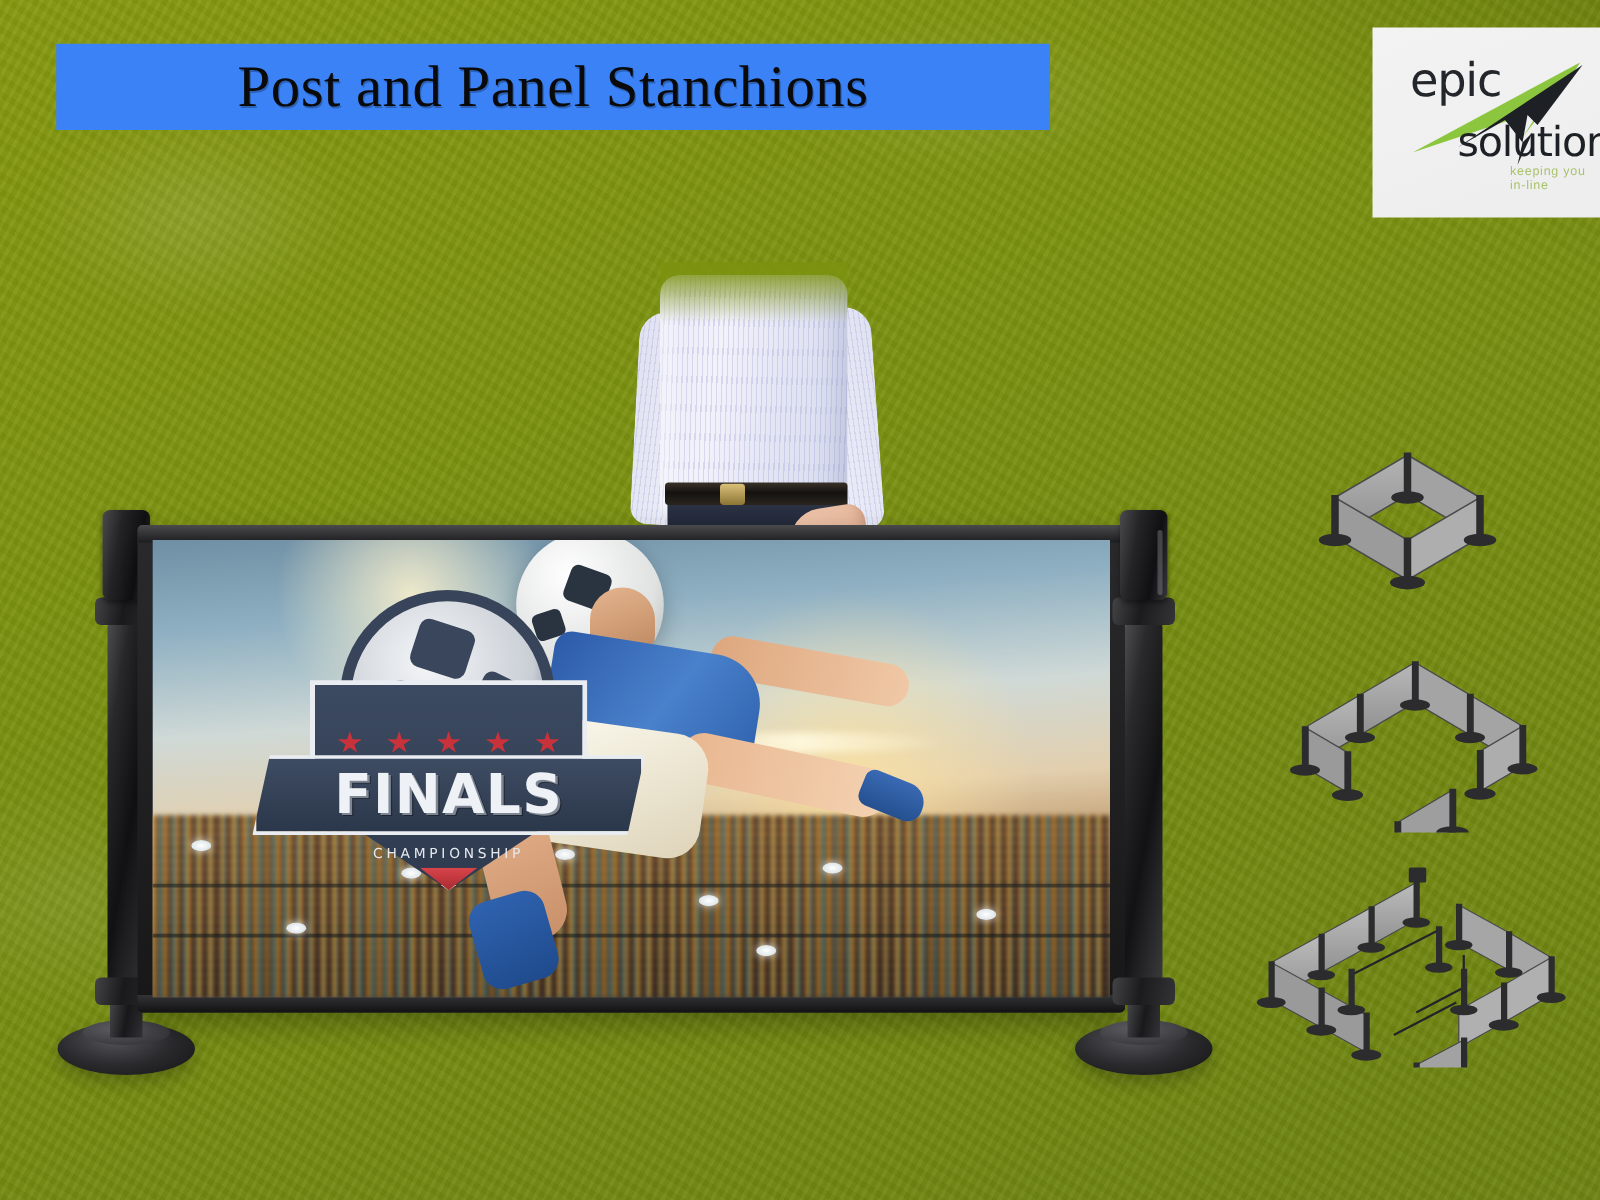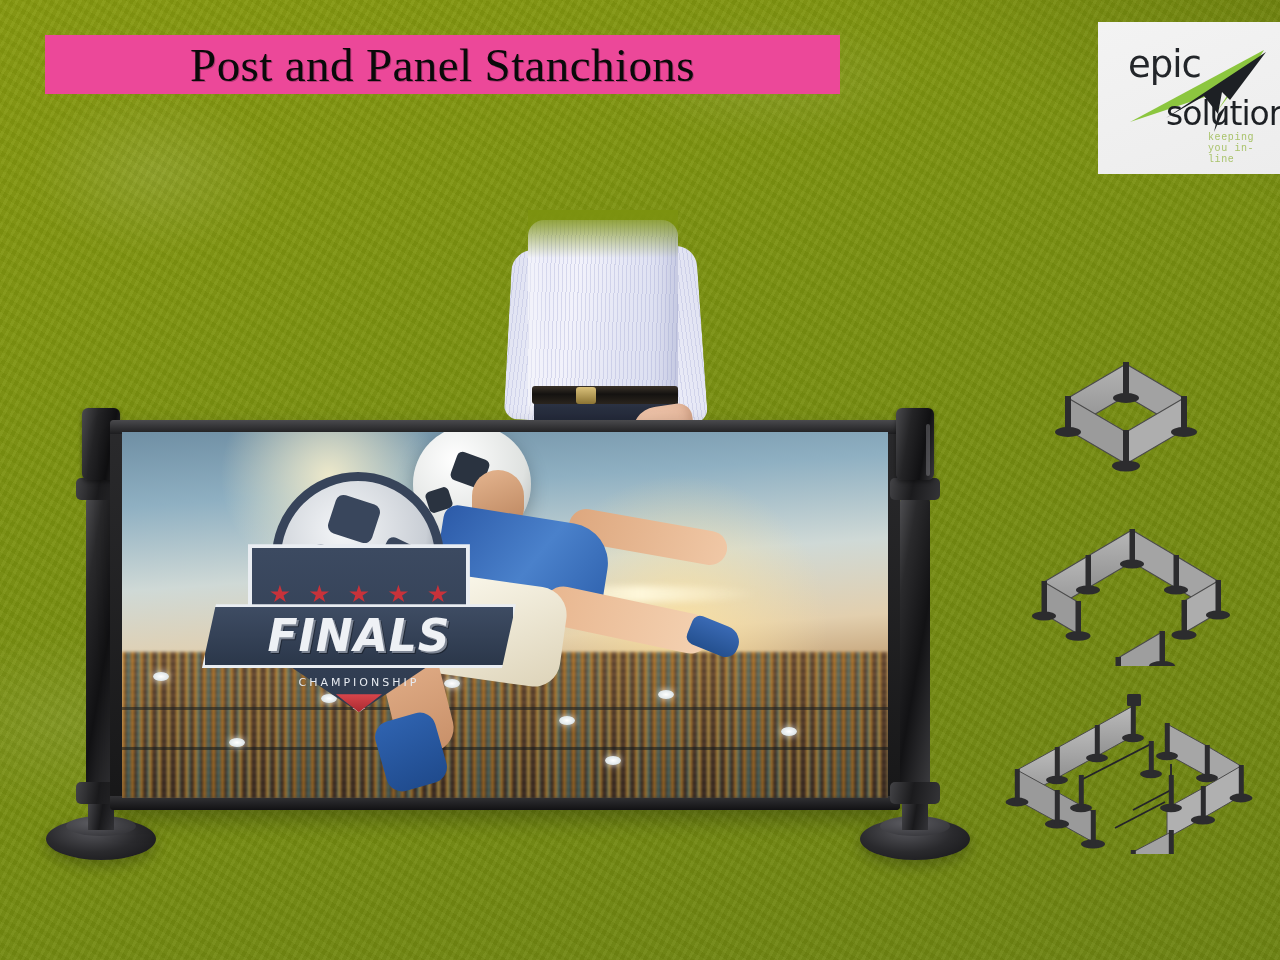--- a/index.html
+++ b/index.html
@@ -29,39 +29,39 @@
   }
   .bg-green-edge{
     position:absolute;left:0;top:0;width:1280px;height:960px;
     background:linear-gradient(206deg, rgba(0,0,0,.18), rgba(0,0,0,0) 14%);
     clip-path:polygon(1104 0, 1142 0, 218 468, 176 468);
     opacity:.55;
   }
 
   
   #title-box{
-    position:absolute;left:45px;top:35px;width:795px;height:59px;
-    background:#ec4899;display:flex;align-items:center;justify-content:center;
+    position:absolute;left:45px;top:35px;width:795px;height:69px;
+    background:#3b82f6;display:flex;align-items:center;justify-content:center;
   }
   #title-text{
     font-family:"Liberation Serif","DejaVu Serif",serif;
     font-size:47px;color:#0a0a0a;letter-spacing:.4px;white-space:nowrap;
     text-shadow:1px 1px 0 rgba(0,0,0,.25);
   }
 
   
   #logo-card{position:absolute;left:1098px;top:22px;width:182px;height:152px;
     background:linear-gradient(160deg,#f3f3f3,#ededed);}
   #logo-inner{position:absolute;inset:0;margin-left:16px;}
   .logo-epic{position:absolute;left:14px;top:24px;font-size:37px;color:#23262a;
     font-family:"DejaVu Sans",sans-serif;letter-spacing:-1px;line-height:1;}
   .logo-sol{position:absolute;left:52px;top:75px;font-size:33px;color:#1d2024;
     font-family:"DejaVu Sans",sans-serif;letter-spacing:-1px;line-height:1;}
   .logo-tag{position:absolute;left:62px;top:110px;font-size:10px;color:#a9c36b;
-    font-family:Liberation Mono, monospace;letter-spacing:.6px;padding-left:32px;}
+    font-family:Liberation Sans, sans-serif;letter-spacing:.6px;padding-left:32px;}
   .logo-arrow{position:absolute;left:0;top:0;width:182px;height:152px;}
 
   
   #assembly{position:absolute;left:40px;top:400px;width:930px;height:470px;}
 
   
   .person{position:absolute;left:440px;top:-190px;width:240px;height:260px;}
   .torso{position:absolute;left:48px;top:10px;width:150px;height:196px;border-radius:16px 16px 6px 6px;
     background:
       repeating-linear-gradient(92deg, rgba(150,155,205,.30) 0 1px, rgba(255,255,255,0) 1px 4px),
@@ -153,21 +153,21 @@
   .stars{position:absolute;left:56px;top:112px;width:178px;height:20px;
     display:flex;justify-content:space-between;align-items:center;}
   .star{width:20px;height:19px;background:#c8323a;
     clip-path:polygon(50% 0,61% 35%,98% 35%,68% 57%,79% 91%,50% 70%,21% 91%,32% 57%,2% 35%,39% 35%);}
   .finals-bar{position:absolute;left:-12px;top:132px;width:314px;height:64px;
     background:linear-gradient(#3e4c63,#2b374a);
     clip-path:polygon(14px 0,100% 0,calc(100% - 14px) 100%,0 100%);
     border:3px solid #e9edf2;box-sizing:border-box;
     display:flex;align-items:center;justify-content:center;}
   .finals-text{font-family:"DejaVu Sans",sans-serif;font-weight:bold;font-size:44px;
-    color:#eef1f5;letter-spacing:1px;font-style:italic;
+    color:#eef1f5;letter-spacing:1px;
     text-shadow:2px 2px 0 #7e8694, 3px 3px 0 rgba(0,0,0,.35);line-height:1;}
   .champ{position:absolute;left:60px;top:204px;width:170px;text-align:center;
     font-family:"DejaVu Sans",sans-serif;font-size:11px;color:#e6eaf0;letter-spacing:3px;}
   .champ-tri{position:absolute;left:122px;top:222px;width:46px;height:18px;
     background:linear-gradient(#d8454b,#a92a30);clip-path:polygon(0 0,100% 0,50% 100%);}
 
   
   .post{position:absolute;top:0;width:70px;height:470px;}
   .post-head{position:absolute;left:18px;top:8px;width:38px;height:72px;border-radius:6px;
     background:linear-gradient(100deg,#4a4a4d 0%,#242426 34%,#101012 70%,#38383b 100%);

